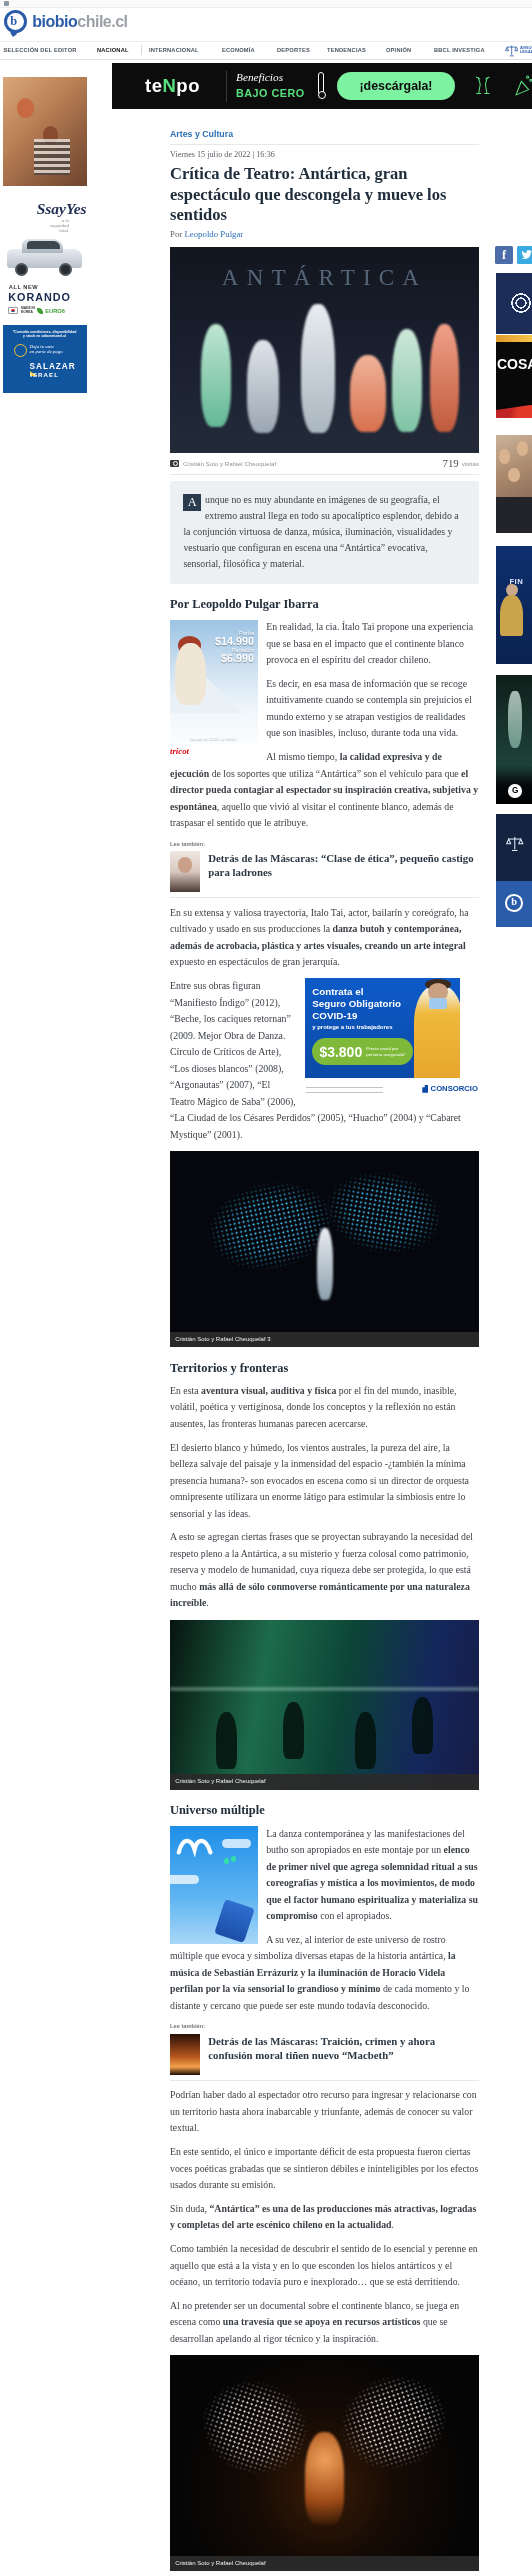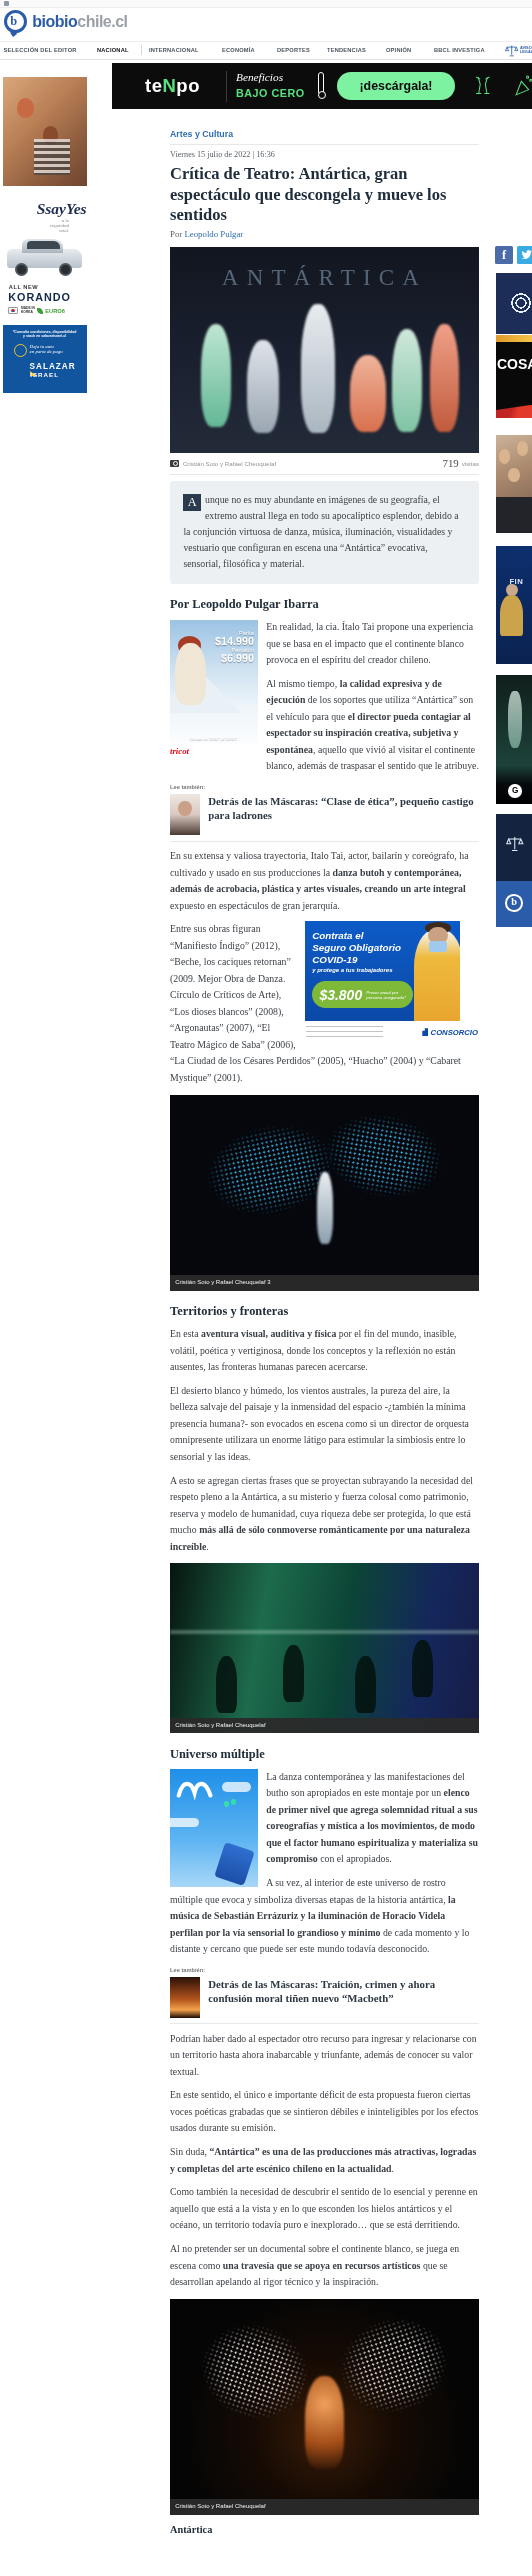--- a/index.html
+++ b/index.html
@@ -158,21 +158,21 @@
   #tricot .logo{font-family:"Liberation Serif",serif;font-style:italic;font-weight:bold;color:#e30613;font-size:8.8px;margin-top:2.1px;}
   
   .leealso{font-size:5.7px;font-weight:bold;color:#777;margin:9.3px 0 0 0;clear:both;}
   .related{display:flex;margin-top:4.1px;cursor:pointer;}
   .related .thumb{width:30px;height:41px;flex:0 0 30px;}
   #rel1 .thumb{background:linear-gradient(#efe7e2 0%,#d9c9c0 50%,#4a3a34 100%);position:relative;}
   #rel1 .thumb:after{content:"";position:absolute;left:8.2px;top:6.2px;width:13.4px;height:15.5px;border-radius:50%;background:#caa188;}
   #rel2 .thumb{background:linear-gradient(#2a0f06,#b4551e 55%,#f2a24a 80%,#1a0c06 100%);}
   .related .rtitle{font-family:"Liberation Serif",serif;font-size:10.8px;line-height:14px;font-weight:bold;color:#2c3844;margin-left:8.2px;}
   
-  #consorcio{float:right;width:174px;margin:7.2px 0 3.1px 8.2px;cursor:pointer;font-style:italic;}
+  #consorcio{float:right;width:174px;margin:7.2px 0 3.1px 8.2px;cursor:pointer;}
   #consorcio .blue{position:relative;width:155px;height:100px;background:linear-gradient(#0d5bc8,#0b49a6);overflow:hidden;}
   #consorcio .t1{position:absolute;left:7.2px;top:8.2px;color:#fff;font-weight:bold;font-size:9.8px;line-height:12px;}
   #consorcio .t2{position:absolute;left:7.2px;top:46px;color:#fff;font-size:6px;font-weight:bold;}
   #consorcio .woman{position:absolute;right:-3.1px;top:8.2px;width:49px;height:92px;border-radius:40% 40% 0 0;background:linear-gradient(#f6f7f8 0%,#eeb93c 30%,#e8a62f 100%);}
   #consorcio .mask{position:absolute;right:13.4px;top:19.6px;width:17.5px;height:11.3px;border-radius:3.1px;background:#9fc9ee;}
   #consorcio .head{position:absolute;right:12.4px;top:5.2px;width:19.6px;height:17.5px;border-radius:50%;background:#caa183;}
   #consorcio .hair{position:absolute;right:9.3px;top:1px;width:26px;height:11.3px;border-radius:50%;background:#3c2a1c;}
   #consorcio .pill{position:absolute;left:7.2px;top:60px;width:101px;height:27px;background:#7fb93a;border-radius:13.4px;display:flex;align-items:center;}
   #consorcio .price{color:#fff;font-weight:bold;font-size:14px;margin-left:7.2px;}
   #consorcio .pr{color:#fff;font-size:4.4px;line-height:5.2px;margin-left:4.1px;}
@@ -383,20 +383,21 @@
           <div class="val">$14.990</div>
           <div class="lbl">Pantalón</div>
           <div class="val">$6.990</div>
         </div>
         <div class="dates">Desde el 12/07 al 18/07.</div>
       </div>
       <div class="logo">tricot</div>
     </div>
 
     <p class="bp"><span>En realidad, la cia. Ítalo Tai propone una experiencia que se basa en el impacto que el continente blanco provoca en el espíritu del creador chileno.</span></p>
+    <p class="bp"><span>Es decir, en esa masa de información que se recoge intuitivamente cuando se contempla sin prejuicios el mundo externo y se atrapan vestigios de realidades que son inasibles, incluso, durante toda una vida.</span></p>
     <p class="bp"><span>Al mismo tiempo, </span><b>la calidad expresiva y de ejecución</b><span> de los soportes que utiliza “Antártica” son el vehículo para que </span><b>el director pueda contagiar al espectador su inspiración creativa, subjetiva y espontánea</b><span>, aquello que vivió al visitar el continente blanco, además de traspasar el sentido que le atribuye.</span></p>
 
     <div class="leealso">Lee también:</div>
     <div class="related" id="rel1">
       <div class="thumb"></div>
       <div class="rtitle">Detrás de las Máscaras: “Clase de ética”, pequeño castigo para ladrones</div>
     </div>
     <hr class="rule">
 
     <p class="bp"><span>En su extensa y valiosa trayectoria, Italo Tai, actor, bailarín y coreógrafo, ha cultivado y usado en sus producciones la </span><b>danza butoh y contemporánea, además de acrobacia, plástica y artes visuales, creando un arte integral</b><span> expuesto en espectáculos de gran jerarquía.</span></p>

